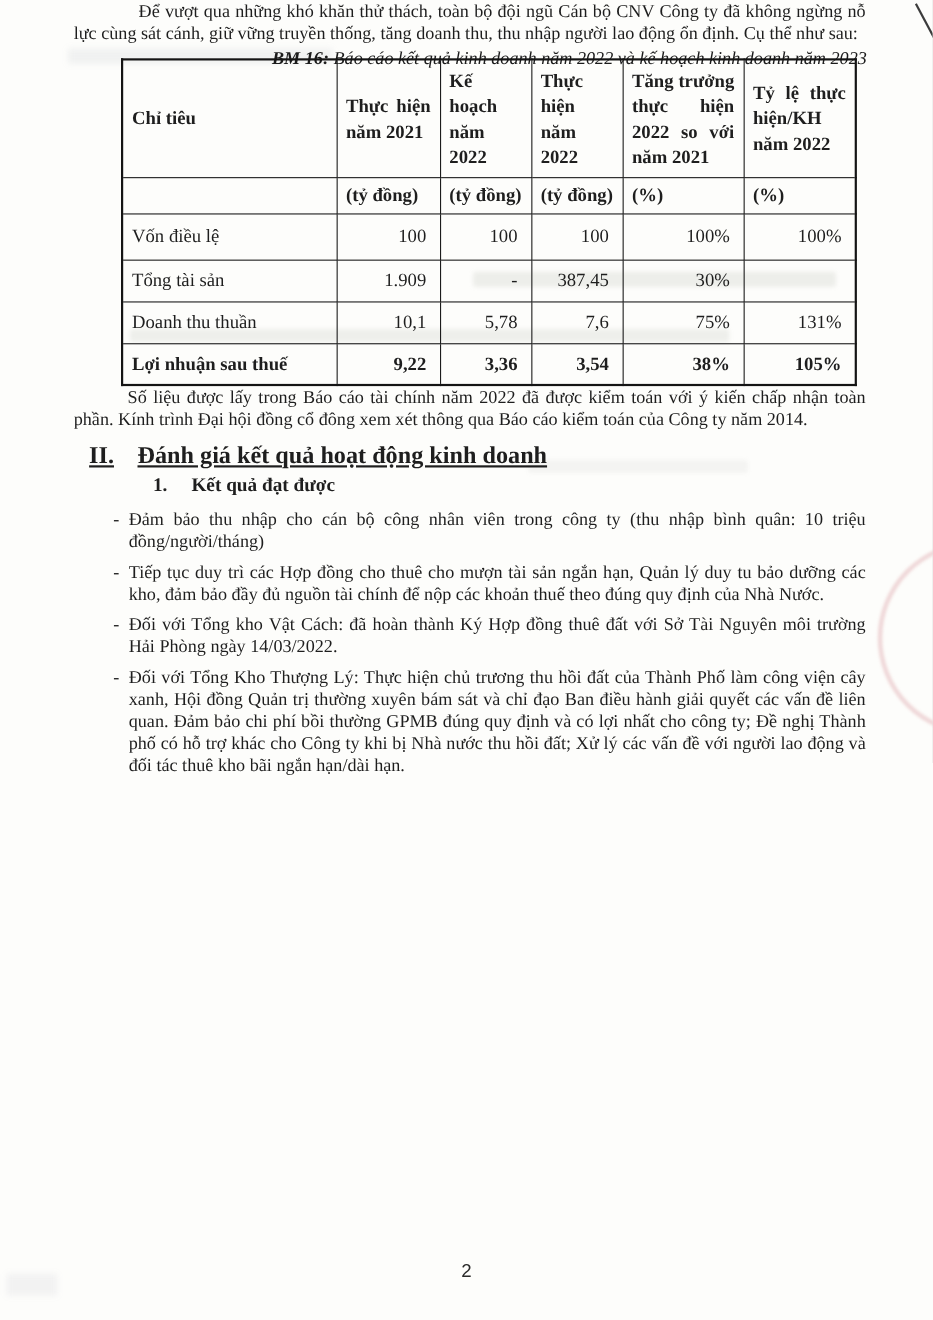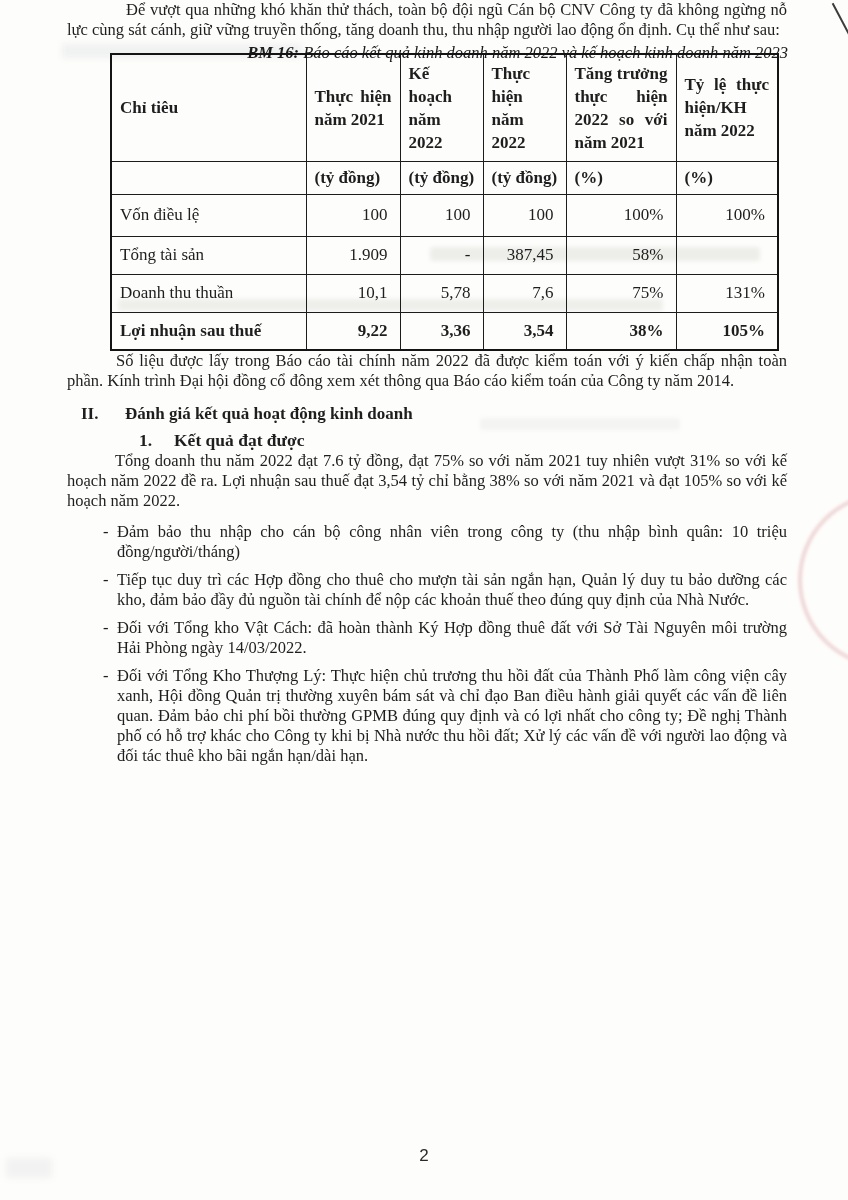--- a/index.html
+++ b/index.html
@@ -85,22 +85,23 @@
   table.kpi tbody tr:nth-child(5) { height:56px; }
   table.kpi tbody tr:nth-child(6) { height:36px; }
   table.kpi tbody tr:nth-child(7) { height:34px;padding-left:40px; }
   tr.row-italic td.label { font-style:italic; }
   td.val.ital { font-style:italic; }
   tr.row-bold td { font-weight:bold; }
 
   
   .h-section {
     margin-top:12px; margin-left:14px;
-    display:flex; font-weight:bold; font-size:17px; line-height:21px;
+    display:flex; font-weight:bold; font-size:22px; line-height:21px;
     text-align:left;
+    text-decoration:underline;
   }
   .h-section .numeral { width:44px; flex:0 0 auto; }
   .h-sub {
     margin-top:6px; margin-left:72px;
     display:flex; font-weight:bold; font-size:17.5px; line-height:21px;
     text-align:left;
   }
   .h-sub .numeral { width:35px; flex:0 0 auto; }
 
   
@@ -174,21 +175,21 @@
             <td class="val">100</td>
             <td class="val">100</td>
             <td class="val">100%</td>
             <td class="val">100%</td>
           </tr>
           <tr class="row-normal">
             <td class="label">Tổng tài sản</td>
             <td class="val">1.909</td>
             <td class="val">-</td>
             <td class="val">387,45</td>
-            <td class="val">58%</td>
+            <td class="val">30%</td>
             <td class="val"></td>
           </tr>
           <tr class="row-normal">
             <td class="label">Doanh thu thuần</td>
             <td class="val">10,1</td>
             <td class="val">5,78</td>
             <td class="val">7,6</td>
             <td class="val">75%</td>
             <td class="val">131%</td>
           </tr>
@@ -208,21 +209,20 @@
     <div class="h-section">
       <span class="numeral">II.</span>
       <span>Đánh giá kết quả hoạt động kinh doanh</span>
     </div>
 
     <div class="h-sub">
       <span class="numeral">1.</span>
       <span>Kết quả đạt được</span>
     </div>
 
-    <p class="para para-results">Tổng doanh thu năm 2022 đạt 7.6 tỷ đồng, đạt 75% so với năm 2021 tuy nhiên vượt 31% so với kế hoạch năm 2022 đề ra. Lợi nhuận sau thuế đạt 3,54 tỷ chỉ bằng 38% so với năm 2021 và đạt 105% so với kế hoạch năm 2022.</p>
 
     <ul class="bullets">
         <li><span class="dash">-</span><span>Đảm bảo thu nhập cho cán bộ công nhân viên trong công ty (thu nhập bình quân: 10 triệu đồng/người/tháng)</span></li>
         <li><span class="dash">-</span><span>Tiếp tục duy trì các Hợp đồng cho thuê cho mượn tài sản ngắn hạn, Quản lý duy tu bảo dưỡng các kho, đảm bảo đầy đủ nguồn tài chính để nộp các khoản thuế theo đúng quy định của Nhà Nước.</span></li>
         <li><span class="dash">-</span><span>Đối với Tổng kho Vật Cách: đã hoàn thành Ký Hợp đồng thuê đất với Sở Tài Nguyên môi trường Hải Phòng ngày 14/03/2022.</span></li>
         <li><span class="dash">-</span><span>Đối với Tổng Kho Thượng Lý: Thực hiện chủ trương thu hồi đất của Thành Phố làm công viện cây xanh, Hội đồng Quản trị thường xuyên bám sát và chỉ đạo Ban điều hành giải quyết các vấn đề liên quan. Đảm bảo chi phí bồi thường GPMB đúng quy định và có lợi nhất cho công ty; Đề nghị Thành phố có hỗ trợ khác cho Công ty khi bị Nhà nước thu hồi đất; Xử lý các vấn đề với người lao động và đối tác thuê kho bãi ngắn hạn/dài hạn.</span></li>
       </ul>
 
   </div>
 

